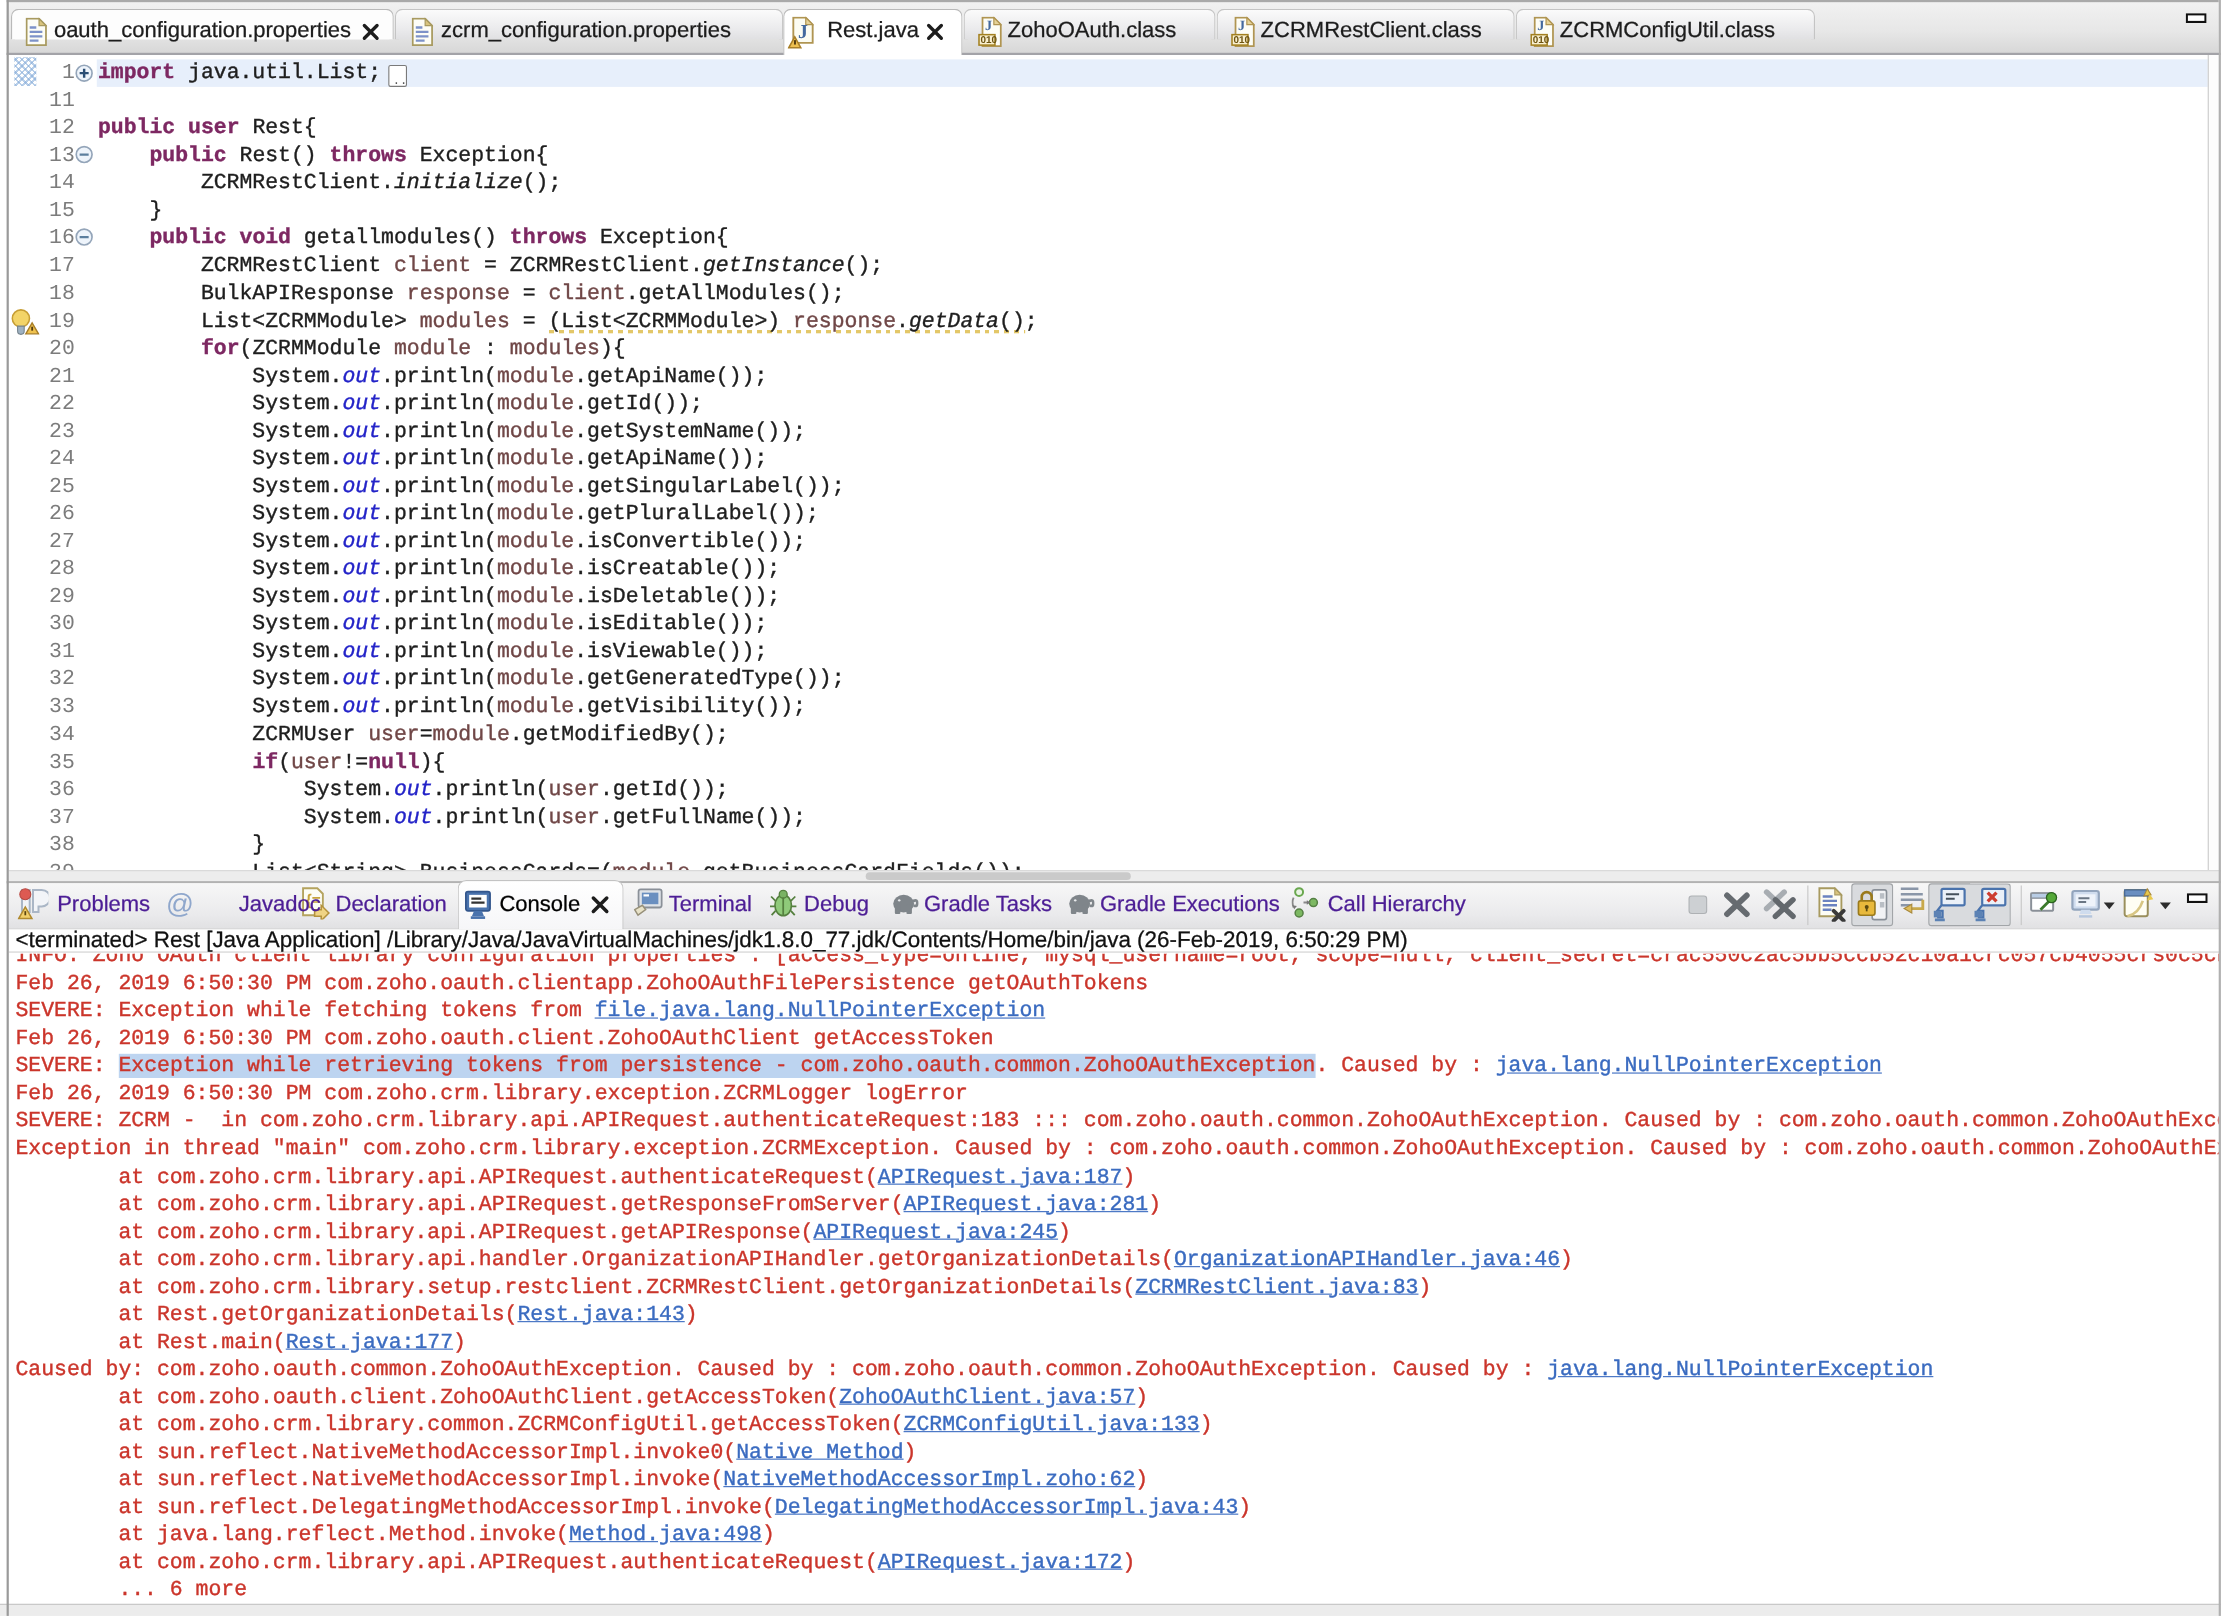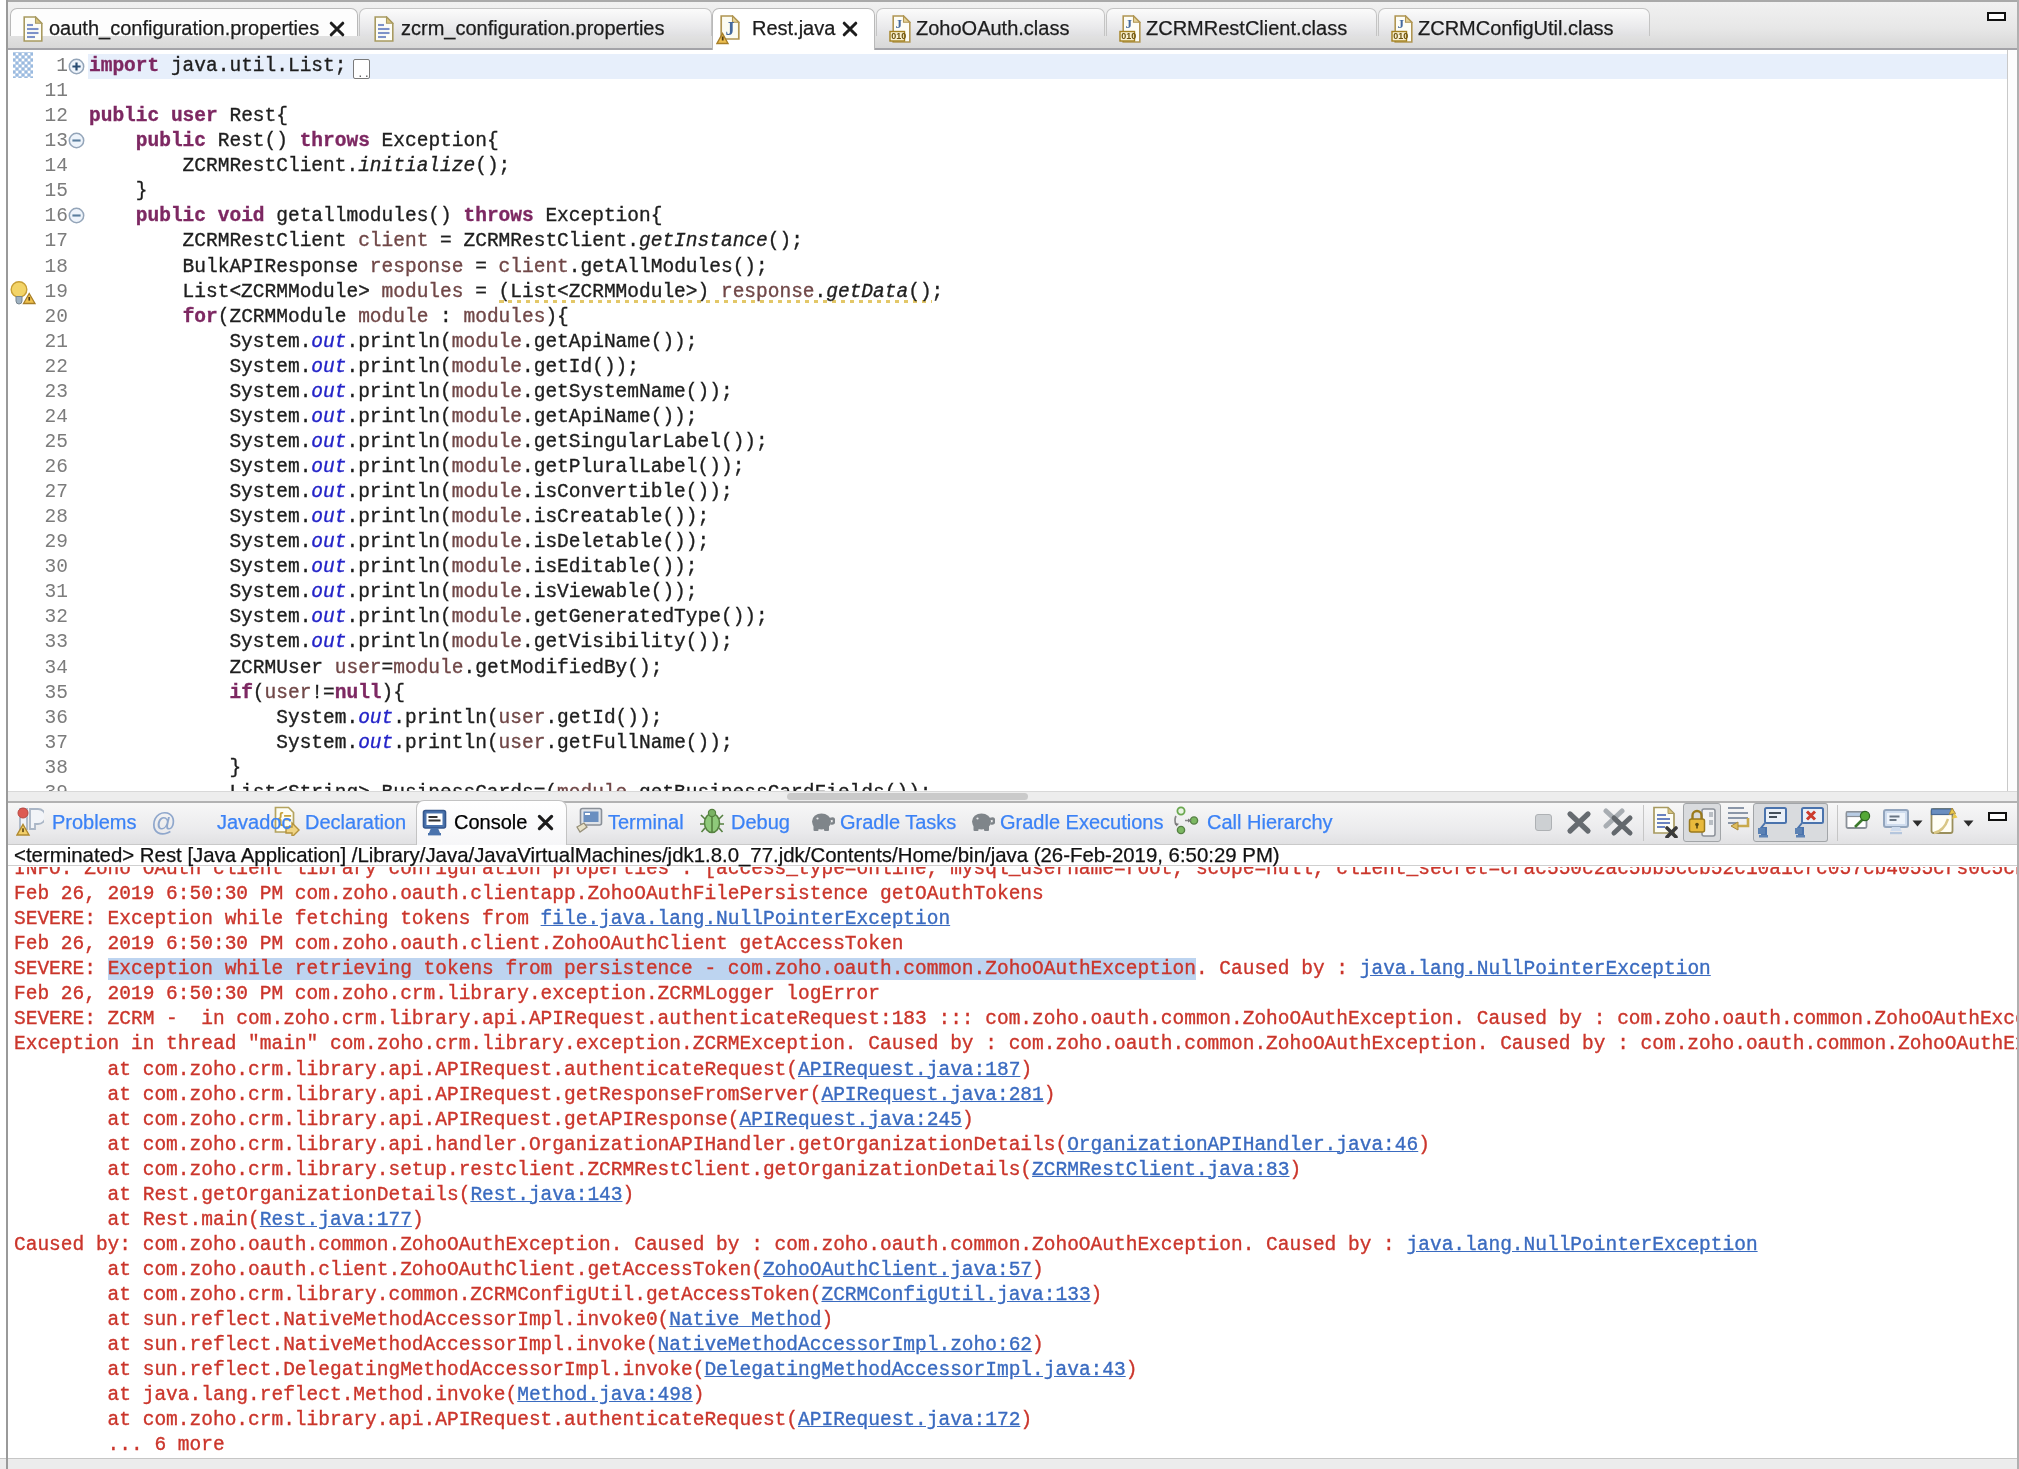--- a/index.html
+++ b/index.html
@@ -33,21 +33,21 @@
   .wu{background-image:repeating-linear-gradient(90deg,#e3c768 0 4.5px,rgba(0,0,0,0) 4.5px 9px);
       background-repeat:repeat-x;background-position:0 bottom;background-size:100% 3px;}
   #ovruler{left:2007px;top:50px;width:12px;height:741px;background:#fdfdfd;border-left:1px solid #c9c9c9;box-sizing:border-box;}
   
   #hscroll{left:8px;top:791px;width:2011px;height:10px;background:#ededed;border-top:1px solid #d8d8d8;box-sizing:border-box;}
   #hthumb{left:787px;top:793px;width:241px;height:7px;background:#cacaca;border-radius:4px;}
   
   #paneltop{left:6px;top:801px;width:2013px;height:2px;background:#b2b2b2;}
   #panelbar{left:8px;top:803px;width:2011px;height:42px;
     background:linear-gradient(#f7f7f7,#eaeaec 70%,#e1e1e3);border-bottom:1px solid #c9c9c9;box-sizing:border-box;}
-  .ptab-lbl{position:absolute;top:811px;font-size:20px;color:#3b82f6;white-space:nowrap;z-index:3;-webkit-text-stroke:0.25px;}
+  .ptab-lbl{position:absolute;top:811px;font-size:20px;color:#4c1d95;white-space:nowrap;z-index:3;-webkit-text-stroke:0.25px;}
   #constab{left:416px;top:800px;width:151px;height:45px;background:linear-gradient(#ffffff,#f6f6f8);
     border:1px solid #c3c3c3;border-bottom:none;border-radius:8px 8px 0 0;box-sizing:border-box;}
   #termrow{left:8px;top:845px;width:2011px;height:21px;background:#fff;border-bottom:1px solid #cfcfcf;box-sizing:border-box;
     font-size:20.4px;color:#111;}
   #termrow span{position:absolute;left:6px;top:-1px;white-space:nowrap;-webkit-text-stroke:0.25px;}
   #console{left:8px;top:867px;width:2009px;height:591px;background:#fff;overflow:hidden;}
   #conpre{position:absolute;left:6px;top:-10px;margin:0;
     font:19.5px/25.07px "Liberation Mono",monospace;color:#cb352b;white-space:pre;-webkit-text-stroke:0.35px;}
   .lk{color:#3a6bc0;text-decoration:underline;}
   .sel{background:#bdd4f0;}

